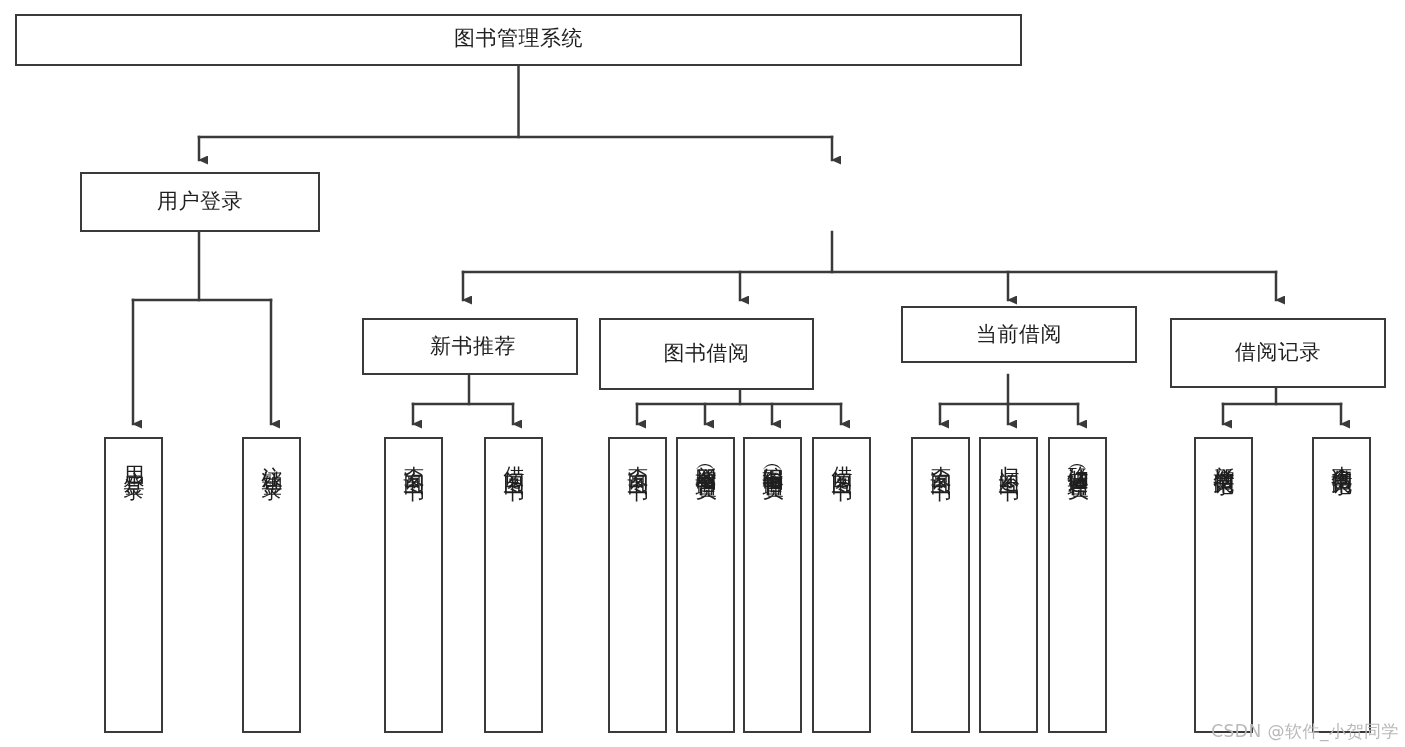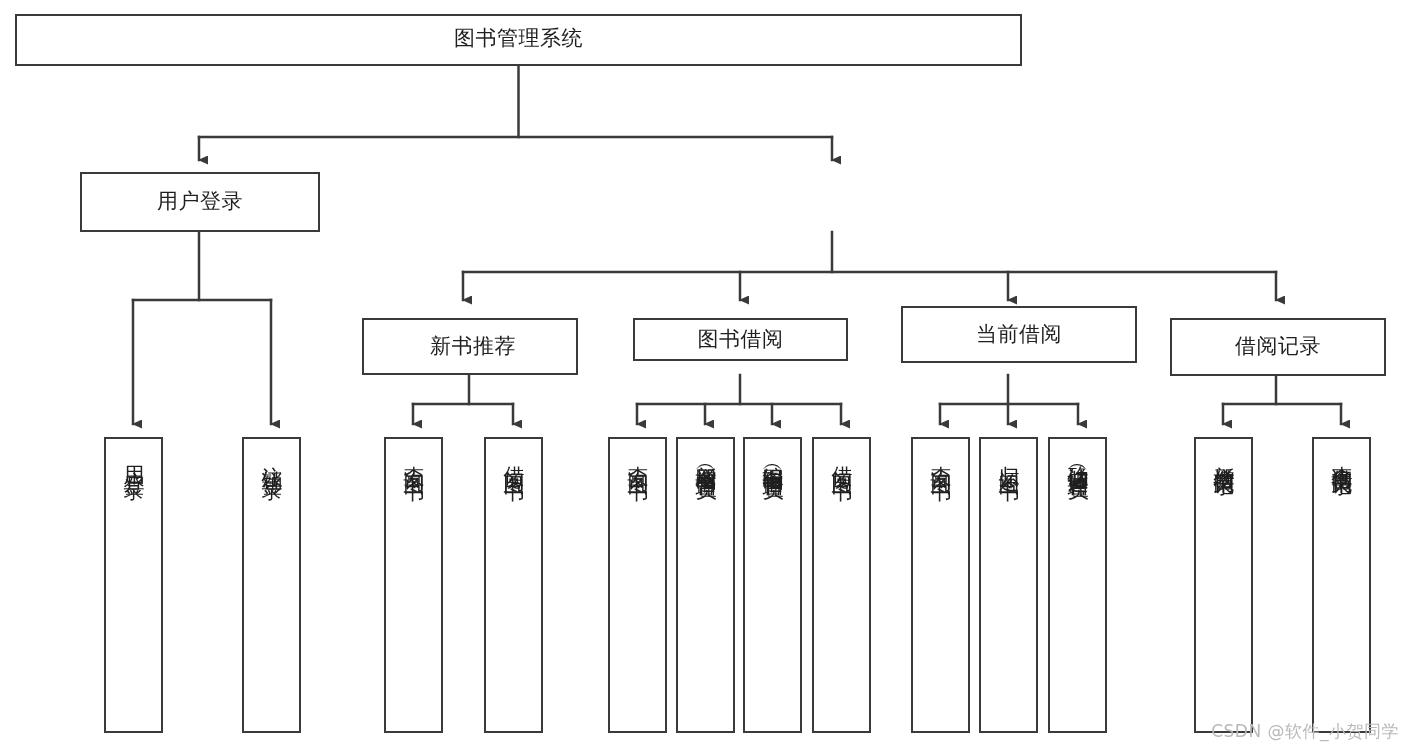--- a/index.html
+++ b/index.html
@@ -131,27 +131,27 @@
     <span class="node-label">图书管理系统</span>
   </div>
 
   <div class="node horiz" style="left:80px; top:172px; width:240px; height:60px;">
     <span class="node-label">用户登录</span>
   </div>
 
   <div class="node horiz" style="left:362px; top:318px; width:216px; height:57px;padding-left:6px;">
     <span class="node-label">新书推荐</span>
   </div>
-  <div class="node horiz" style="left:633px; top:318px; width:215px; height:43px;">
+  <div class="node horiz" style="left:599px; top:318px; width:215px; height:72px;">
     <span class="node-label">图书借阅</span>
   </div>
   <div class="node horiz" style="left:901px; top:306px; width:236px; height:57px;">
     <span class="node-label">当前借阅</span>
   </div>
-  <div class="node horiz" style="left:1170px; top:318px; width:216px; height:58px;">
+  <div class="node horiz" style="left:1170px; top:318px; width:216px; height:70px;">
     <span class="node-label">借阅记录</span>
   </div>
 
   <div class="node vert" style="left:104px; top:437px; width:59px; height:296px;">
     <span class="node-label">用户登录</span>
   </div>
   <div class="node vert" style="left:242px; top:437px; width:59px; height:296px;">
     <span class="node-label">注销登录</span>
   </div>
 

